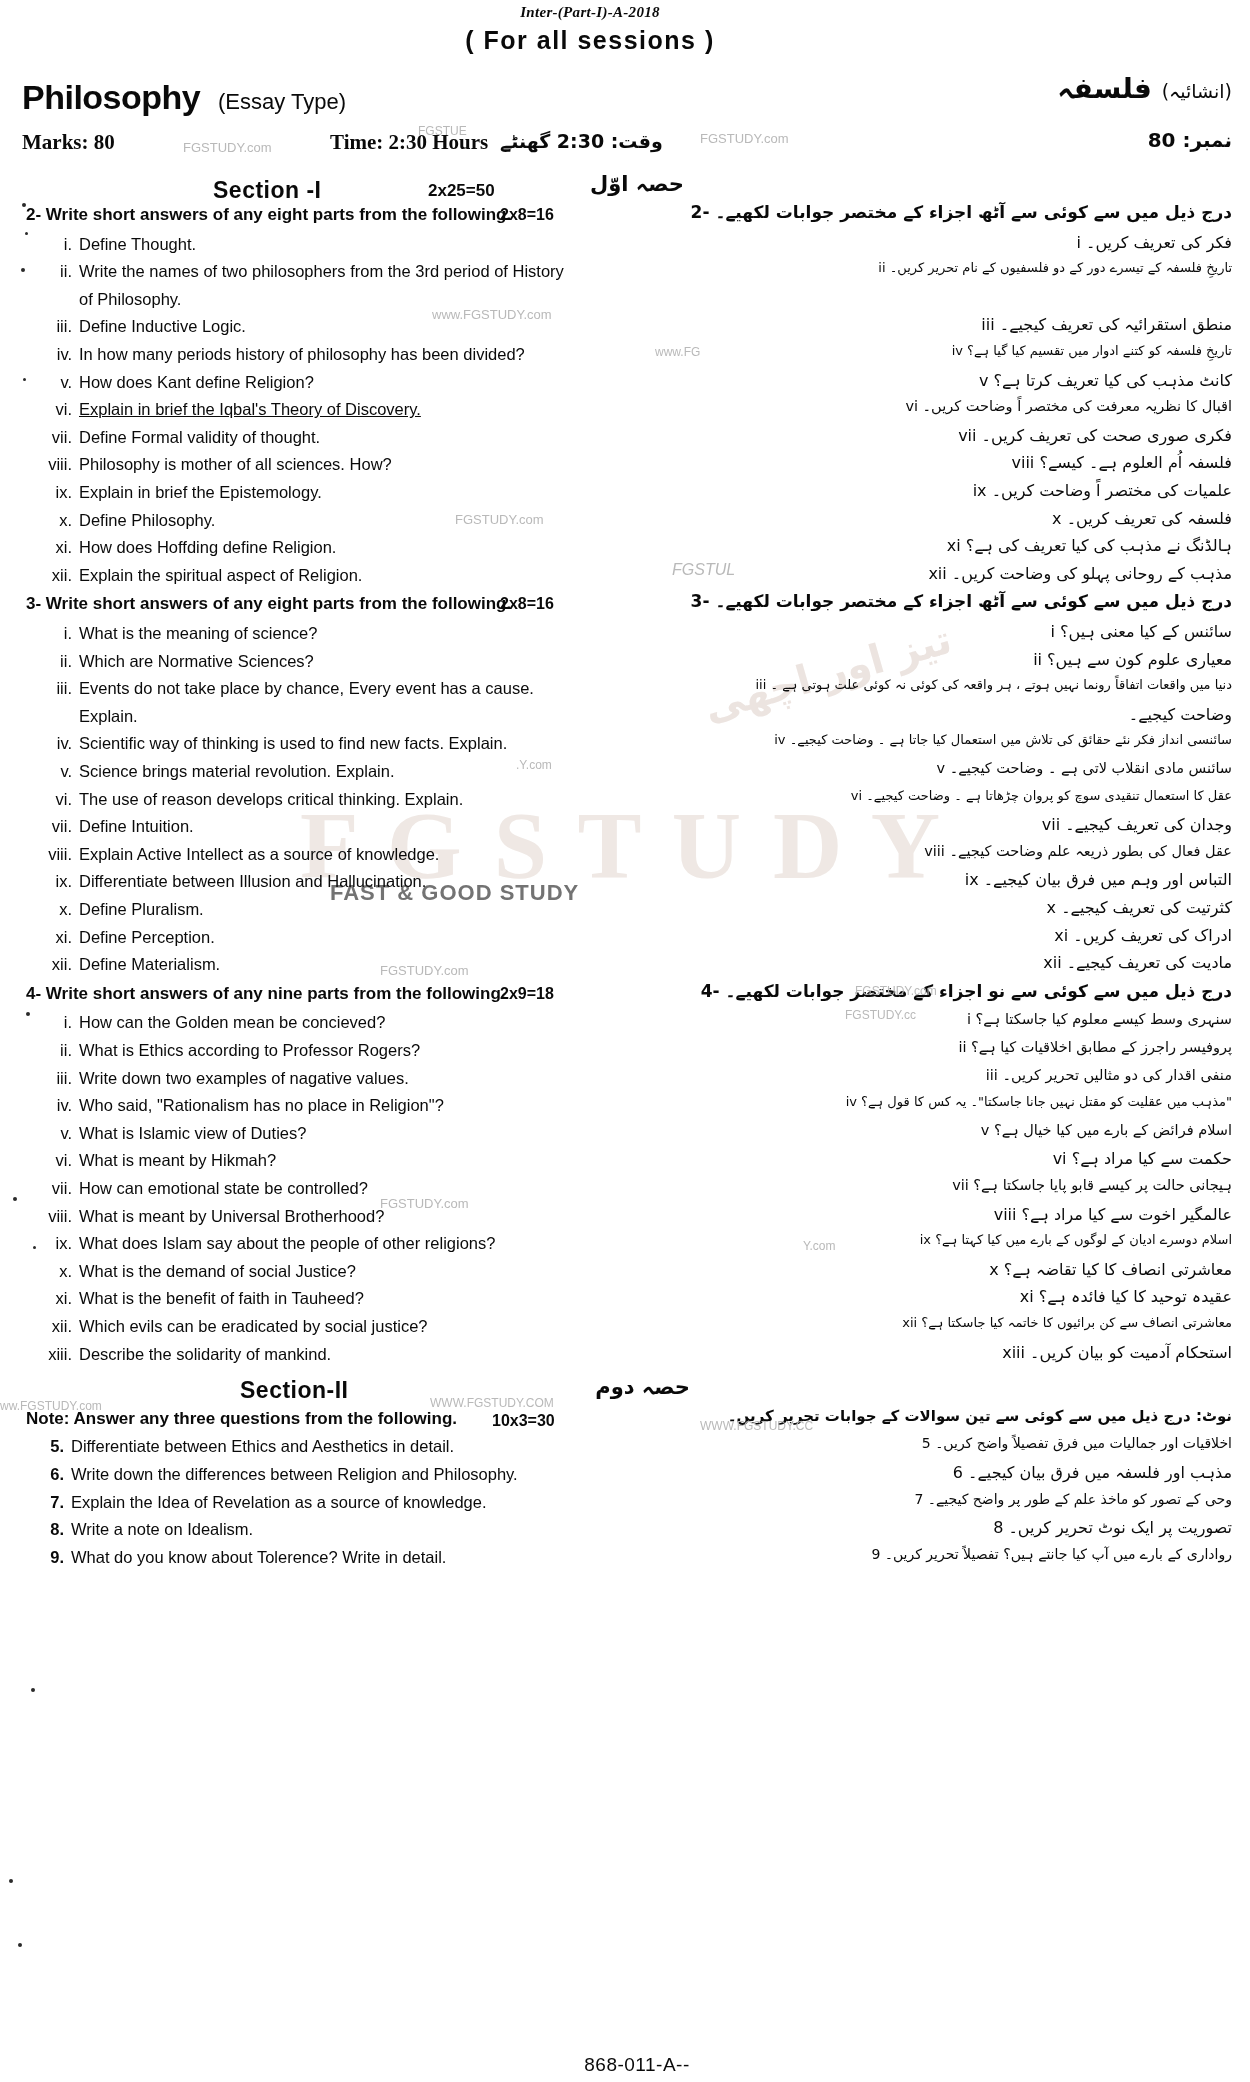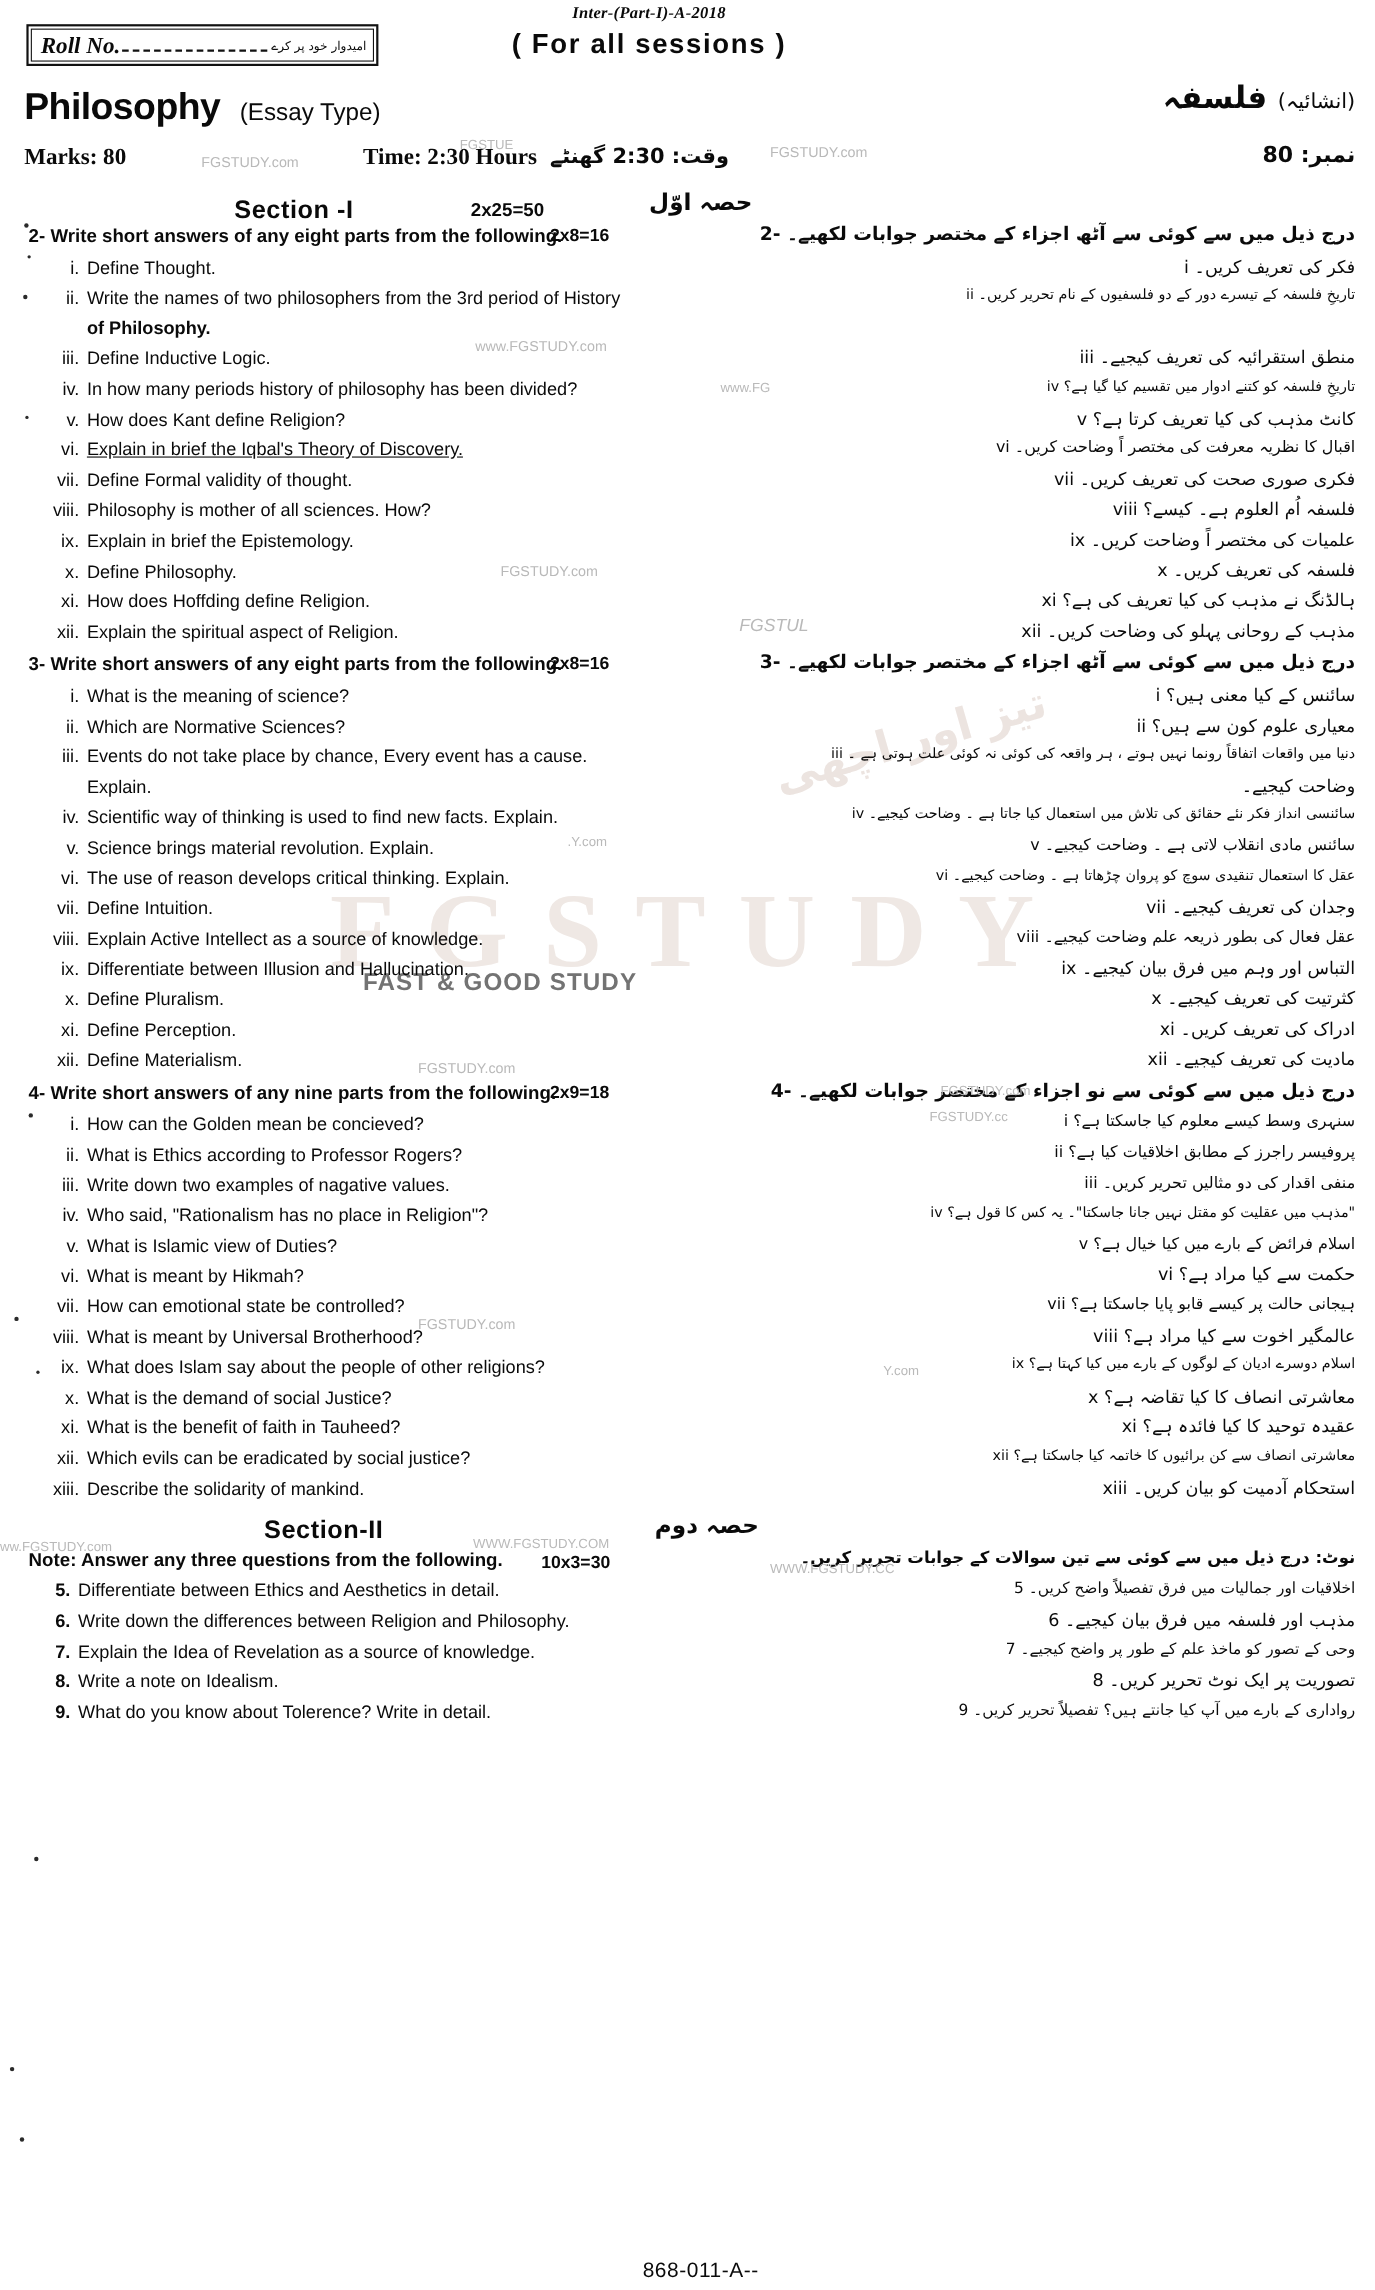--- a/index.html
+++ b/index.html
@@ -132,27 +132,20 @@
 <body>
 
 <div class="page">
 
   <div class="wm-big" style="left:300px;top:790px;">F G S T U D Y</div>
   <div class="wm-sub" style="left:330px;top:880px;">FAST &amp; GOOD STUDY</div>
   <div class="wm-urdu" style="left:700px;top:650px;">تیز اور اچھی</div>
 
   <div id="exam-code">Inter-(Part-I)-A-2018</div>
 
-  <div id="roll-box">
-    <div id="roll-box-inner">
-      <span id="roll-label">Roll No.</span>
-      <span id="roll-line"></span>
-      <span id="roll-urdu" class="urdu">امیدوار خود پر کرے</span>
-    </div>
-  </div>
 
   <div id="sessions">( For  all  sessions )</div>
 
   <div id="subject-title">Philosophy</div>
   <div id="subject-type">(Essay Type)</div>
 
   <div id="urdu-subject">
     <span class="paren">(انشائیہ)</span>
     <span>فلسفہ</span>
   </div>
@@ -167,21 +160,21 @@
   <div class="sec-urdu" style="right:566px;top:172px;">حصہ اوّل</div>
 
   <div id="body-layer">
       <div class="qhead" style="left: 26px; top: 205px;">2- Write short answers of any eight parts from the following.</div>
       <div class="qmarks" style="left: 500px; top: 206px;">2x8=16</div>
       <div class="uline bold" style="right: 18px; top: 202px;">درج ذیل میں سے کوئی سے آٹھ اجزاء کے مختصر جوابات لکھیے۔ -2</div>
       <div class="qitem" style="left: 26px; top: 234.6px;"><span class="num" style="width: 46px;">i.</span><span>Define Thought.</span></div>
       <div class="uline" style="right: 18px; top: 232.6px;">فکر کی تعریف کریں۔  i</div>
       <div class="qitem" style="left: 26px; top: 262.2px;"><span class="num" style="width: 46px;">ii.</span><span>Write the names of two philosophers from the 3rd period of History</span></div>
       <div class="uline" style="right: 18px; top: 260.2px; font-size: 13px;">تاریخِ فلسفہ کے تیسرے دور کے دو فلسفیوں کے نام تحریر کریں۔  ii</div>
-      <div class="qitem" style="left: 26px; top: 289.8px; font-weight: bold;"><span class="num" style="width: 46px;"></span><span>of Philosophy.</span></div>
+      <div class="qitem" style="left: 26px; top: 289.8px;"><span class="num" style="width: 46px;"></span><span>of Philosophy.</span></div>
       <div class="qitem" style="left: 26px; top: 317.4px;"><span class="num" style="width: 46px;">iii.</span><span>Define Inductive Logic.</span></div>
       <div class="uline" style="right: 18px; top: 315.4px;">منطق استقرائیہ کی تعریف کیجیے۔  iii</div>
       <div class="qitem" style="left: 26px; top: 345px;"><span class="num" style="width: 46px;">iv.</span><span>In how many periods history of philosophy has been divided?</span></div>
       <div class="uline" style="right: 18px; top: 343px; font-size: 13px;">تاریخِ فلسفہ کو کتنے ادوار میں تقسیم کیا گیا ہے؟  iv</div>
       <div class="qitem" style="left: 26px; top: 372.6px;"><span class="num" style="width: 46px;">v.</span><span>How does Kant define Religion?</span></div>
       <div class="uline" style="right: 18px; top: 370.6px;">کانٹ مذہب کی کیا تعریف کرتا ہے؟  v</div>
       <div class="qitem" style="left: 26px; top: 400.2px; text-decoration: underline;"><span class="num" style="width: 46px;">vi.</span><span>Explain in brief the Iqbal's Theory of Discovery.</span></div>
       <div class="uline" style="right: 18px; top: 398.2px; font-size: 14.5px;">اقبال کا نظریہ معرفت کی مختصر اً وضاحت کریں۔  vi</div>
       <div class="qitem" style="left: 26px; top: 427.8px;"><span class="num" style="width: 46px;">vii.</span><span>Define Formal validity of thought.</span></div>
       <div class="uline" style="right: 18px; top: 425.8px;">فکری صوری صحت کی تعریف کریں۔  vii</div>

